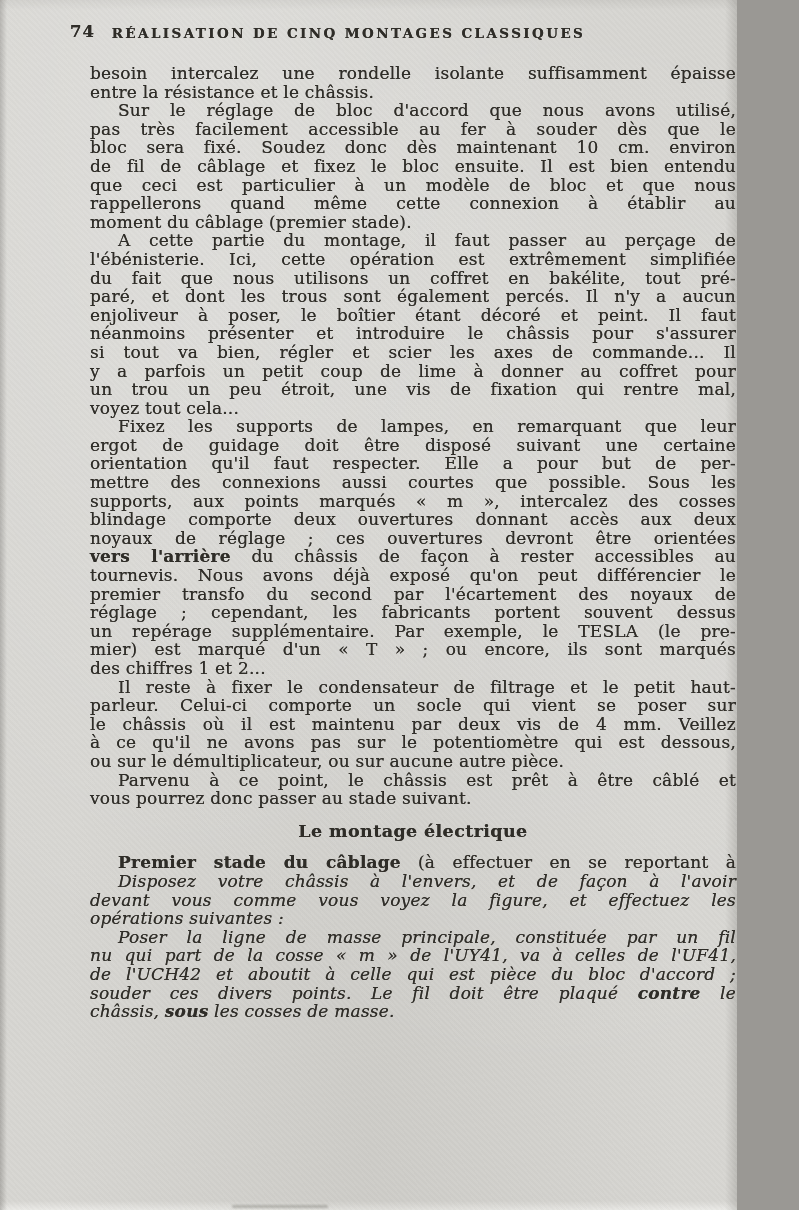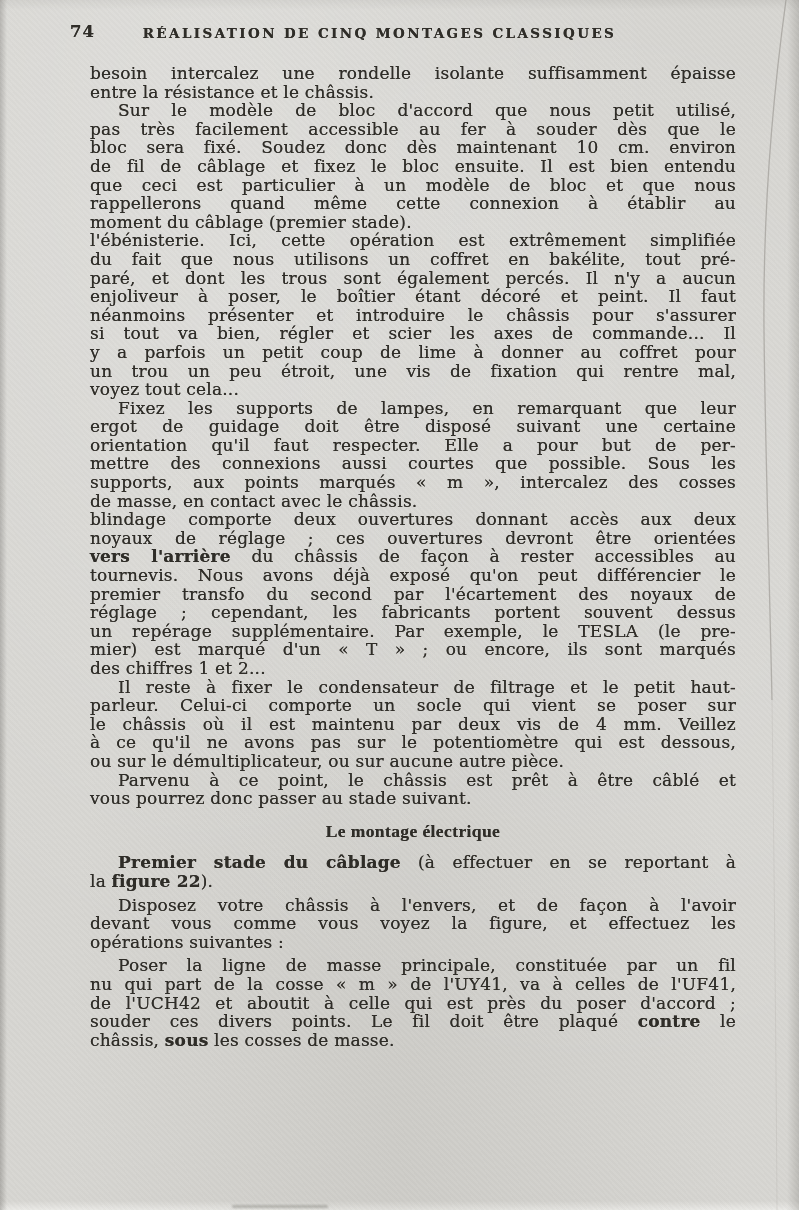--- a/index.html
+++ b/index.html
@@ -1,19 +1,19 @@
 <!DOCTYPE html>
 <html lang="fr"><head>
 <meta charset="utf-8">
 <title>Page 74</title>
 <style>
   html,body{margin:0;padding:0;background:#9a9894;}
   .page{
     position:relative;
-    width:799px;height:1210px;
+    width:737px;height:1210px;
     overflow:hidden;
     color:#2f2d28;
     font-family:"DejaVu Serif","Liberation Serif",serif;
     background:
       repeating-linear-gradient(47deg, rgba(0,0,0,.015) 0 2px, rgba(255,255,255,.02) 2px 4px),
       radial-gradient(ellipse at 25% 12%, rgba(255,255,255,.20), rgba(255,255,255,0) 55%),
       radial-gradient(ellipse at 75% 45%, rgba(255,255,255,.10), rgba(255,255,255,0) 60%),
       radial-gradient(ellipse at 50% 95%, rgba(120,118,110,.10), rgba(120,118,110,0) 60%),
       linear-gradient(90deg, rgba(80,78,74,.30) 0px, rgba(80,78,74,0) 7px),
       linear-gradient(270deg, rgba(95,93,88,.22) 0px, rgba(95,93,88,0) 12px),
@@ -31,36 +31,35 @@
     text-align:center;
     font-size:13.5px;font-weight:bold;letter-spacing:2.4px;
     text-shadow:0 0 .6px rgba(47,45,40,.85);
   }
   .textblock{
     position:absolute;left:90px;top:64px;width:646px;
     font-size:17px;line-height:18.6px;
     text-shadow:0 0 .6px rgba(47,45,40,.8);
   }
   .para{margin:0;}
-  .para.gap{margin-top:5px;}
+  .para.gap{font-style:italic;}
   .line{
     text-align:justify;
     text-align-last:justify;
     white-space:normal;
     letter-spacing:.2px;
   }
   .line.last{text-align-last:left;}
   .line.indent{text-indent:28px;}
   .section-heading{
     text-align:center;
     font-weight:bold;
     font-size:17.5px;
     letter-spacing:.4px;
     margin:14px 0 13px 0;
-    font-family:Liberation Serif, serif;
   }
   b{font-weight:bold;}
   .crease-svg{position:absolute;inset:0;pointer-events:none;}
   .bottom-smudge{
     position:absolute;left:232px;bottom:2px;width:96px;height:3px;
     background:rgba(70,68,62,.28);
     border-radius:2px;
     filter:blur(1.1px);
   }
 </style>
@@ -71,46 +70,46 @@
 
   <div class="pagenum">74</div>
   <div class="runhead">RÉALISATION DE CINQ MONTAGES CLASSIQUES</div>
 
   <div class="textblock">
       <div class="para">
         <div class="line"><span>besoin intercalez une rondelle isolante suffisamment épaisse</span></div>
         <div class="line last"><span>entre la résistance et le châssis.</span></div>
       </div>
       <div class="para">
-        <div class="line indent"><span>Sur le modèle de bloc d'accord que nous petit utilisé,</span></div>
+        <div class="line indent"><span>Sur le réglage de bloc d'accord que nous avons utilisé,</span></div>
         <div class="line"><span>pas très facilement accessible au fer à souder dès que le</span></div>
         <div class="line"><span>bloc sera fixé. Soudez donc dès maintenant 10 cm. environ</span></div>
         <div class="line"><span>de fil de câblage et fixez le bloc ensuite. Il est bien entendu</span></div>
         <div class="line"><span>que ceci est particulier à un modèle de bloc et que nous</span></div>
         <div class="line"><span>rappellerons quand même cette connexion à établir au</span></div>
         <div class="line last"><span>moment du câblage (premier stade).</span></div>
       </div>
       <div class="para">
+        <div class="line indent"><span>A cette partie du montage, il faut passer au perçage de</span></div>
         <div class="line"><span>l'ébénisterie. Ici, cette opération est extrêmement simplifiée</span></div>
         <div class="line"><span>du fait que nous utilisons un coffret en bakélite, tout pré-</span></div>
         <div class="line"><span>paré, et dont les trous sont également percés. Il n'y a aucun</span></div>
         <div class="line"><span>enjoliveur à poser, le boîtier étant décoré et peint. Il faut</span></div>
         <div class="line"><span>néanmoins présenter et introduire le châssis pour s'assurer</span></div>
         <div class="line"><span>si tout va bien, régler et scier les axes de commande... Il</span></div>
         <div class="line"><span>y a parfois un petit coup de lime à donner au coffret pour</span></div>
         <div class="line"><span>un trou un peu étroit, une vis de fixation qui rentre mal,</span></div>
         <div class="line last"><span>voyez tout cela...</span></div>
       </div>
       <div class="para">
         <div class="line indent"><span>Fixez les supports de lampes, en remarquant que leur</span></div>
         <div class="line"><span>ergot de guidage doit être disposé suivant une certaine</span></div>
         <div class="line"><span>orientation qu'il faut respecter. Elle a pour but de per-</span></div>
         <div class="line"><span>mettre des connexions aussi courtes que possible. Sous les</span></div>
         <div class="line"><span>supports, aux points marqués « m », intercalez des cosses</span></div>
-        <div class="line last"><span>de masse, en contact avec le châssis.</span></div>
       </div>
       <div class="para">
         <div class="line"><span>blindage comporte deux ouvertures donnant accès aux deux</span></div>
         <div class="line"><span>noyaux de réglage ; ces ouvertures devront être orientées</span></div>
         <div class="line"><b>vers l'arrière</b><span> du châssis de façon à rester accessibles au</span></div>
         <div class="line"><span>tournevis. Nous avons déjà exposé qu'on peut différencier le</span></div>
         <div class="line"><span>premier transfo du second par l'écartement des noyaux de</span></div>
         <div class="line"><span>réglage ; cependant, les fabricants portent souvent dessus</span></div>
         <div class="line"><span>un repérage supplémentaire. Par exemple, le TESLA (le pre-</span></div>
         <div class="line"><span>mier) est marqué d'un « T » ; ou encore, ils sont marqués</span></div>
@@ -123,31 +122,30 @@
         <div class="line"><span>à ce qu'il ne avons pas sur le potentiomètre qui est dessous,</span></div>
         <div class="line last"><span>ou sur le démultiplicateur, ou sur aucune autre pièce.</span></div>
       </div>
       <div class="para">
         <div class="line indent"><span>Parvenu à ce point, le châssis est prêt à être câblé et</span></div>
         <div class="line last"><span>vous pourrez donc passer au stade suivant.</span></div>
       </div>
       <div class="section-heading">Le montage électrique</div>
       <div class="para">
         <div class="line indent"><b>Premier stade du câblage</b><span> (à effectuer en se reportant à</span></div>
-        <div class="line last"><span>la </span><b>figure 22</b><span>).</span></div>
       </div>
       <div class="para gap">
         <div class="line indent"><span>Disposez votre châssis à l'envers, et de façon à l'avoir</span></div>
         <div class="line"><span>devant vous comme vous voyez la figure, et effectuez les</span></div>
         <div class="line last"><span>opérations suivantes :</span></div>
       </div>
       <div class="para gap">
         <div class="line indent"><span>Poser la ligne de masse principale, constituée par un fil</span></div>
         <div class="line"><span>nu qui part de la cosse « m » de l'UY41, va à celles de l'UF41,</span></div>
-        <div class="line"><span>de l'UCH42 et aboutit à celle qui est près du poser d'accord ;</span></div>
+        <div class="line"><span>de l'UCH42 et aboutit à celle qui est pièce du bloc d'accord ;</span></div>
         <div class="line"><span>souder ces divers points. Le fil doit être plaqué </span><b>contre</b><span> le</span></div>
         <div class="line last"><span>châssis, </span><b>sous</b><span> les cosses de masse.</span></div>
       </div>
     </div>
 
   <svg class="crease-svg" width="799" height="1210" viewBox="0 0 799 1210">
     <path d="M786,0 C771,110 763,225 764,330 C765,435 769,560 772,700" stroke="#8f8d87" stroke-width="1.3" fill="none" opacity="0.55"></path>
     <path d="M772,700 C774,860 776,1040 777,1210" stroke="#a3a19b" stroke-width="1" fill="none" opacity="0.22"></path>
   </svg>
 

